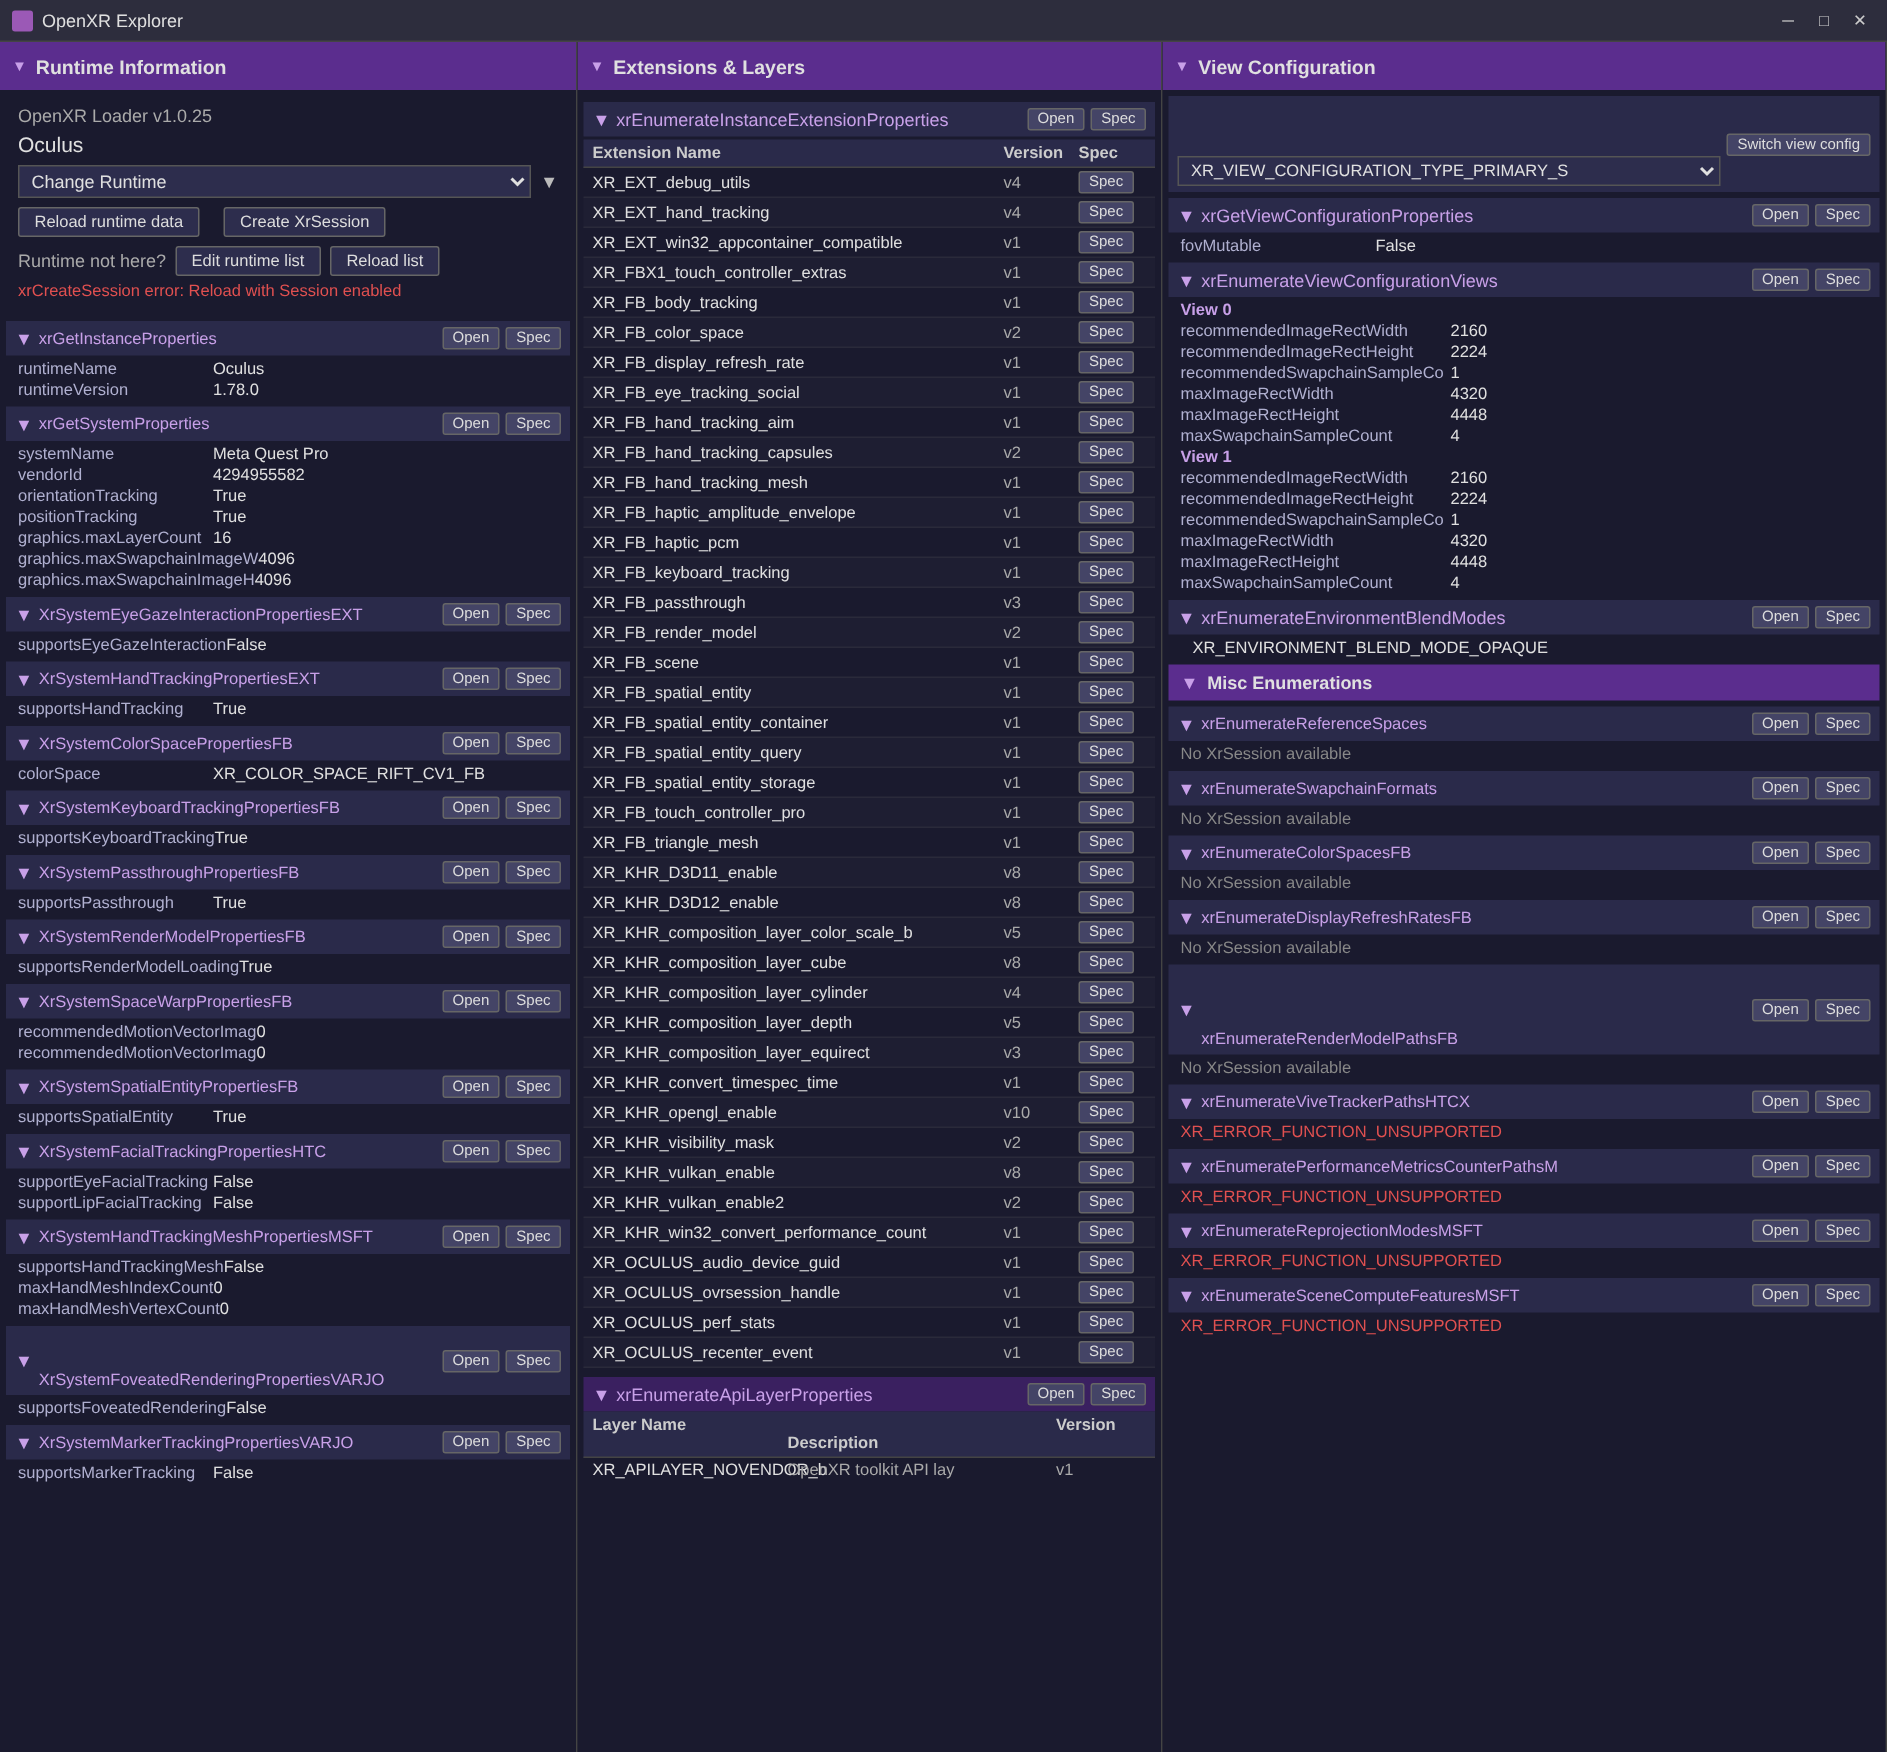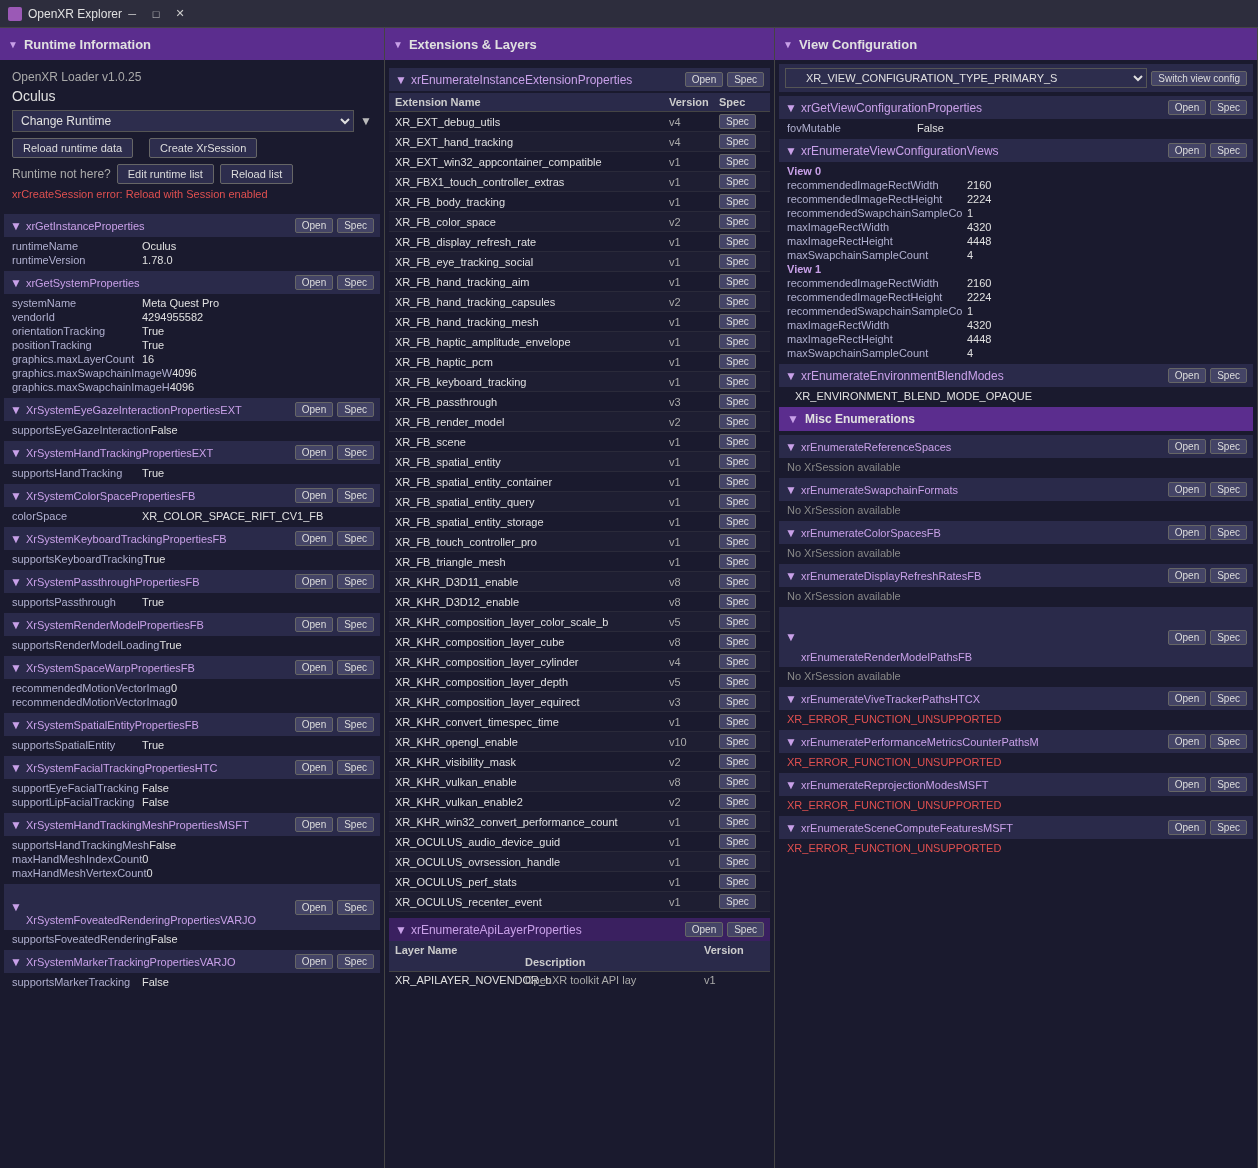--- a/index.html
+++ b/index.html
@@ -14,20 +14,21 @@
     }
 
     
     .title-bar {
       background: #2d2d3d;
       height: 28px;
       display: flex;
       align-items: center;
       padding: 0 8px;
       border-bottom: 1px solid #444;
+      justify-content: space-between;
     }
     .title-bar-left {
       display: flex;
       align-items: center;
       gap: 6px;
     }
     .title-bar-icon {
       width: 14px;
       height: 14px;
       background: #9b59b6;
@@ -219,23 +220,24 @@
       align-items: center;
       gap: 4px;
       padding: 4px 6px;
       background: #2a2a4a;
       margin-bottom: 2px;
     }
     .vc-select {
       background: #2d2d4d;
       border: 1px solid #555;
       color: #e0e0e0;
-      padding: 2px 16px;
+      padding: 2px 4px;
       font-size: 11px;
       flex: 1;
+      margin-top: 36px;
     }
 
     .misc-enum-header {
       background: #5b2d8e;
       padding: 5px 8px;
       display: flex;
       align-items: center;
       gap: 6px;
       font-weight: bold;
       font-size: 12px;

